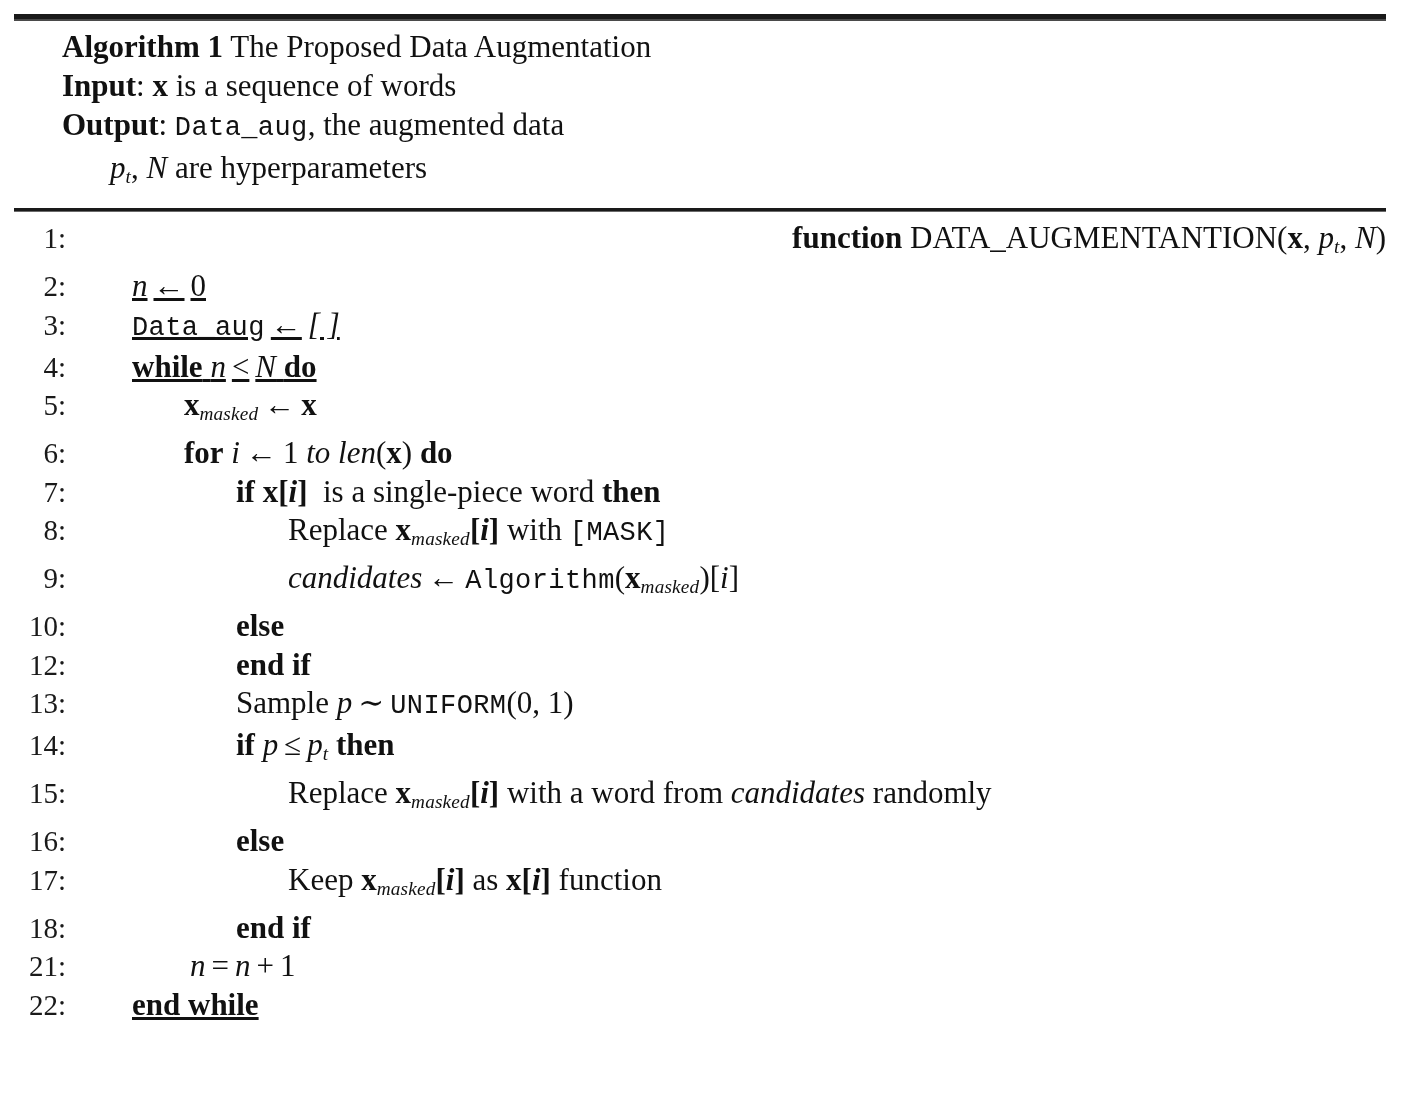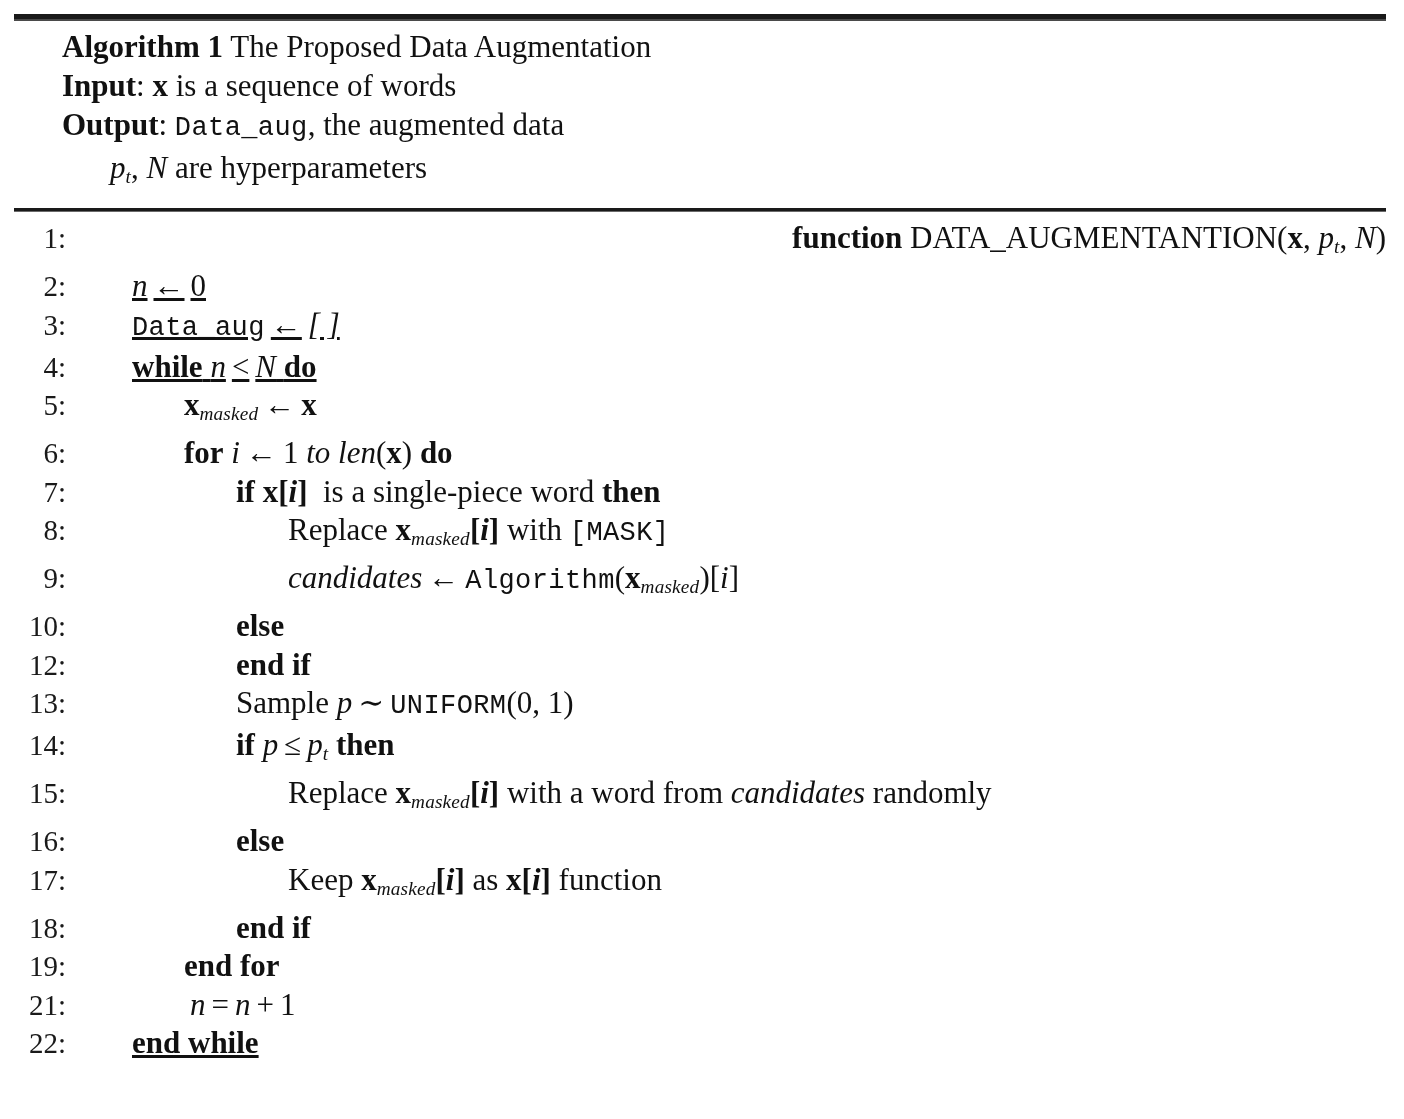--- a/index.html
+++ b/index.html
@@ -256,24 +256,20 @@
         <span>as</span>
         <span class="mvec"><span>x</span><span class="mi"><span class="brk">[</span><span>i</span><span class="brk">]</span></span></span>
         <span>function</span></span>
     </div>
 
     <div class="row">
       <span class="lineno">18:</span>
       <span class="content ind-3"><span class="bold">end if</span></span>
     </div>
 
-    <div class="row">
-      <span class="lineno">19:</span>
-      <span class="content ind-2"><span class="bold">end for</span></span>
-    </div>
 
 
     <div class="row">
       <span class="lineno">21:</span>
       <span class="content ind-2m"><span class="mi">n</span><span class="op">=</span><span class="mi">n</span><span class="op">+</span><span class="mi num">1</span></span>
     </div>
 
     <div class="row">
       <span class="lineno">22:</span>
       <span class="content ind-1"><span class="bold">end while</span></span>

